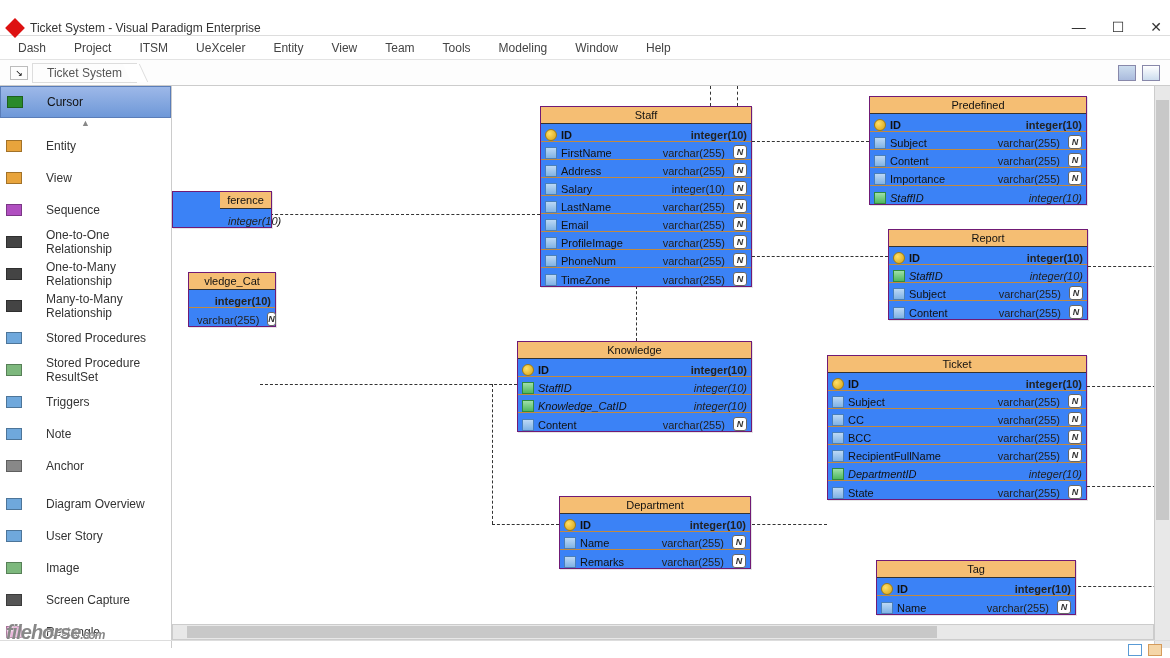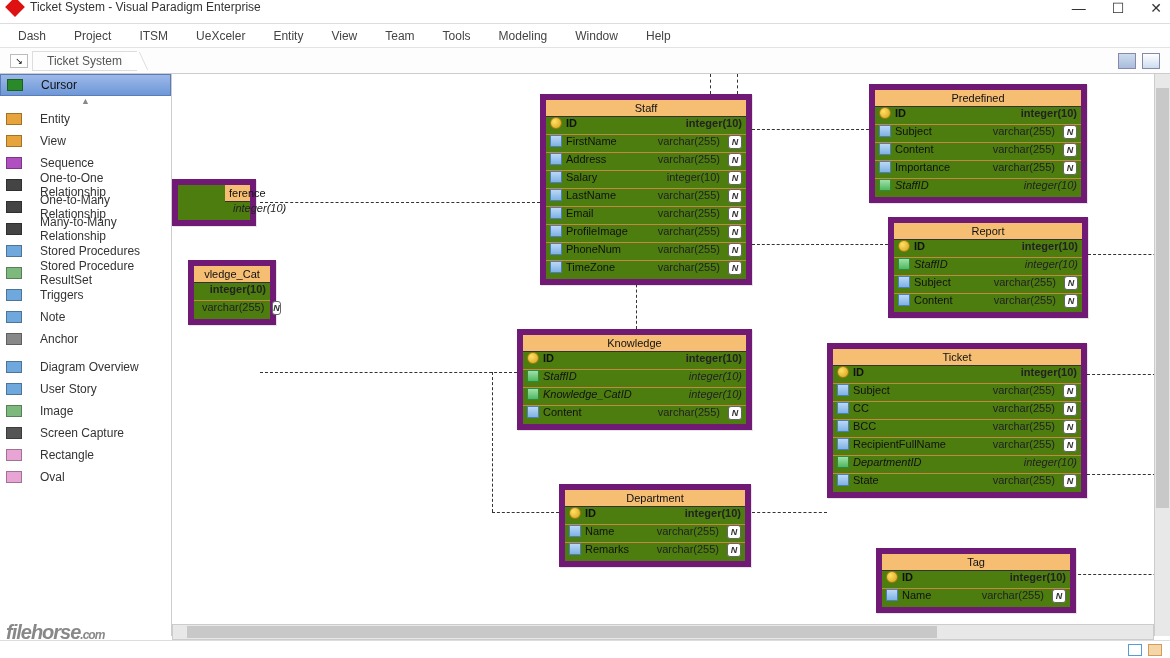--- a/index.html
+++ b/index.html
@@ -1,38 +1,38 @@
 <!DOCTYPE html>
 <html><head>
 <meta charset="utf-8">
 <style>
 * { box-sizing: border-box; margin: 0; padding: 0; font-family: "Segoe UI", Tahoma, sans-serif; }
 body { width: 1170px; height: 658px; background: #fff; overflow: hidden; position: relative; font-size: 12px; }
-.titlebar { height: 24px; display: flex; align-items: flex-start; padding: 0 8px; border-bottom: 1px solid #ddd; }
+.titlebar { height: 36px; display: flex; align-items: flex-end; padding: 0 8px; border-bottom: 1px solid #ddd; }
 .titlebar .app-icon { width: 14px; height: 14px; background: #d11; transform: rotate(45deg); margin-right: 8px; }
 .titlebar .title { font-size: 12px; color: #333; }
 .titlebar .wincontrols { margin-left: auto; display: flex; gap: 26px; font-size: 14px; color: #333; }
 .menubar { height: 24px; display: flex; align-items: center; padding: 0 18px; gap: 28px; color: #444; font-size: 12px; border-bottom: 1px solid #e3e3e3;}
 .menubar span { cursor: default; }
 .toolbar { height: 26px; display: flex; align-items: center; padding: 0 10px; border-bottom: 1px solid #ccc; background: #fdfdfd; }
 .toolbar .back { width: 18px; height: 14px; border: 1px solid #bcbcbc; margin-right: 4px; display:flex; align-items:center; justify-content:center; font-size:9px;}
 .breadcrumb { border: 1px solid #ddd; padding: 2px 14px; color: #555; font-size: 12px; position: relative; }
 .breadcrumb::after { content:''; position:absolute; right:-8px; top:0; bottom:0; width:16px; background:#fff; border-right:1px solid #ddd; transform: skewX(25deg);}
 .toolbar .right-tools { margin-left: auto; display: flex; gap: 6px; }
 .tool-ico { width: 18px; height: 16px; border: 1px solid #88a; background: linear-gradient(#cde, #abd); }
 .content { display: flex; height: calc(658px - 28px - 24px - 26px - 18px); }
 .palette { width: 172px; border-right: 1px solid #ccc; overflow: hidden; background: #fff; }
-.pal-item { display: flex; align-items: center; height: 22px; padding: 4px 6px; gap: 18px; color: #333; font-size: 12px; cursor: default; }
+.pal-item { display: flex; align-items: center; height: 32px; padding: 4px 6px; gap: 24px; color: #333; font-size: 12px; cursor: default; }
 .pal-item.selected { background: linear-gradient(#9db8e8, #6e98d8); color: #111; border: 1px solid #5a7db8; }
 .pal-item .pico { width: 16px; height: 12px; flex-shrink: 0; }
 .pal-arrow { text-align: center; color: #888; font-size: 9px; height: 12px; }
 .canvas { flex: 1; position: relative; background: #fff; overflow: hidden; }
-.entity { position: absolute; background: #4d7c0f; border: 6px solid #701a75; font-size: 11px; box-shadow: 1px 1px 0 rgba(0,0,0,.1); }
+.entity { position: absolute; background: #3b82f6; border: 1px solid #701a75; font-size: 11px; box-shadow: 1px 1px 0 rgba(0,0,0,.1); }
 .entity .ent-title { background: #f5be73; border-bottom: 1px solid #333; text-align: center; padding: 2px 4px; font-weight: normal; color: #111; }
-.entity .ent-row { display: flex; align-items: flex-start; border-bottom: 1px solid #c28a3f; height: 18px; padding: 0 4px; gap: 4px; }
+.entity .ent-row { display: flex; align-items: flex-end; border-bottom: 1px solid #c28a3f; height: 18px; padding: 0 4px; gap: 4px; }
 .entity .ent-row:last-child { border-bottom: none; }
 .rico { width: 12px; height: 12px; flex-shrink: 0; display: inline-block; }
 .rico.key { background: radial-gradient(circle at 35% 35%, #ffe066, #d4a017); border: 1px solid #a07c10; border-radius: 50%; }
 .rico.col { background: linear-gradient(#bcd8f5, #7fb2e5); border: 1px solid #4a7fb8; }
 .rico.fk  { background: linear-gradient(#9fe0a8, #4fb85f); border: 1px solid #2f8a3f; }
 .fname { color: #111; flex: 0 0 auto; }
 .fname.italic { font-style: italic; }
 .ftype { color: #222; margin-left: auto; }
 .ftype.italic { font-style: italic; }
 .nbadge { width: 14px; height: 14px; background: #fff; border: 1px solid #666; border-radius: 3px; font-size: 9px; text-align: center; line-height: 12px; font-weight: bold; color: #333; margin-left: 4px; font-style: italic;}
@@ -263,21 +263,21 @@
           <span class="fname">Importance</span>
           <span class="ftype">varchar(255)</span>
           <span class="nbadge">N</span>
         </div>
         <div class="ent-row">
           <span class="rico fk"></span>
           <span class="fname italic">StaffID</span>
           <span class="ftype italic">integer(10)</span>
         </div>
       </div>
-      <div class="entity" style="left: 0px; top: 105px; width: 84px; padding-left: 47px;">
+      <div class="entity" style="left: 0px; top: 105px; width: 100px; padding-left: 47px;">
         <div class="ent-title">ference</div>
         <div class="ent-row">
           <span class="fname italic"></span>
           <span class="ftype italic">integer(10)</span>
         </div>
       </div>
       <div class="entity" style="left: 16px; top: 186px; width: 88px;">
         <div class="ent-title">vledge_Cat</div>
         <div class="ent-row">
           <span class="fname" style="font-weight: bold;"></span>

